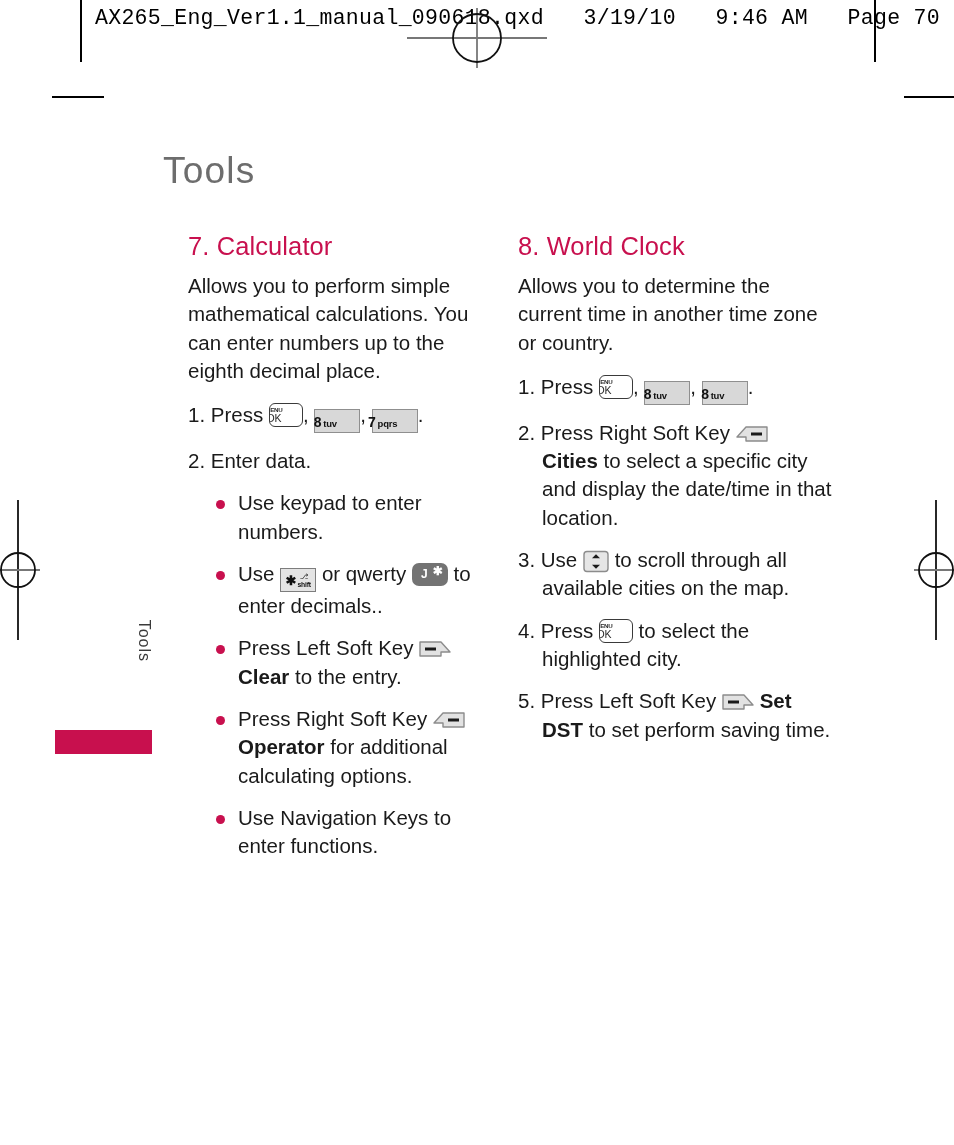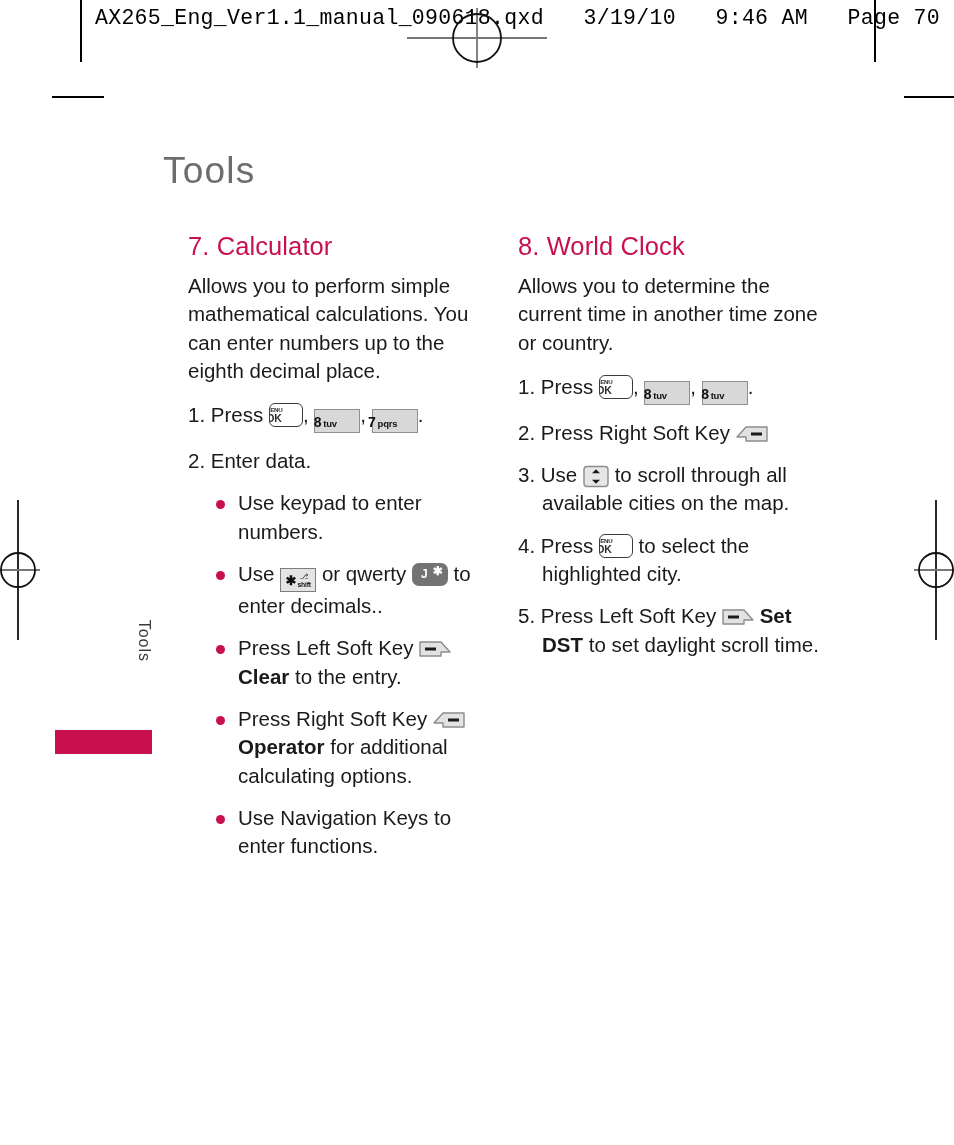--- a/index.html
+++ b/index.html
@@ -143,21 +143,21 @@
     font-size: 6.2px;
     font-weight: 700;
     letter-spacing: -0.2px;
     color: #2b2b2b;
     margin-top: 3.2px;
     font-family: "Liberation Sans", sans-serif;
   }
   .key-menuok .k-ok {
     display: block;
     font-size: 10.5px;
-    font-weight: 700;
+    font-weight: 400;
     color: #2b2b2b;
     margin-top: -0.5px;
     letter-spacing: -0.3px;
   }
 
   
   .key-num {
     min-width: 36px;
     height: 22px;
     background: #d8d8d8;
@@ -453,20 +453,24 @@
     </p>
 
     <p class="step">
       <span>2. Press Right Soft Key</span>
       <span class="key key-soft">
         <svg width="32" height="20" viewBox="0 0 32 20">
           <path d="M31 3 H10 L1 13 H10 V17 H31 Z" fill="#e2e2e2" stroke="#8c8c8c" stroke-width="1.4" stroke-linejoin="round"></path>
           <rect x="15" y="8.5" width="11" height="3" fill="#1a1a1a"></rect>
         </svg>
       </span><br>
+      <span class="step-ind" style="display:inline-block; text-indent:0; padding-left:0;">
+        <b class="bold">Cities</b>
+        <span>to select a specific city and display the date/time in that location.</span>
+      </span>
     </p>
 
     <p class="step">
       <span>3. Use</span>
       <span class="key key-nav">
         <svg width="26" height="23" viewBox="0 0 26 23">
           <rect x="1" y="1.5" width="24" height="20" rx="3" fill="#e6e6e6" stroke="#8c8c8c" stroke-width="1.4"></rect>
           <path d="M13 4.2 L17 8.2 H9 Z" fill="#1a1a1a"></path>
           <path d="M13 18.8 L9 14.8 H17 Z" fill="#1a1a1a"></path>
         </svg>
@@ -485,21 +489,21 @@
 
     <p class="step">
       <span>5. Press Left Soft Key</span>
       <span class="key key-soft">
         <svg width="32" height="20" viewBox="0 0 32 20">
           <path d="M1 3 H22 L31 13 H22 V17 H1 Z" fill="#e2e2e2" stroke="#8c8c8c" stroke-width="1.4" stroke-linejoin="round"></path>
           <rect x="6" y="8.5" width="11" height="3" fill="#1a1a1a"></rect>
         </svg>
       </span>
       <b class="bold">Set DST</b>
-      <span>to set daylight scroll time.</span>
+      <span>to set perform saving time.</span>
     </p>
 
   </div>
 
   <div class="side-tab-label">Tools</div>
   <div class="side-tab-bar"></div>
 
   <div class="footer-rule"></div>
   <div class="page-num">70</div>
 

